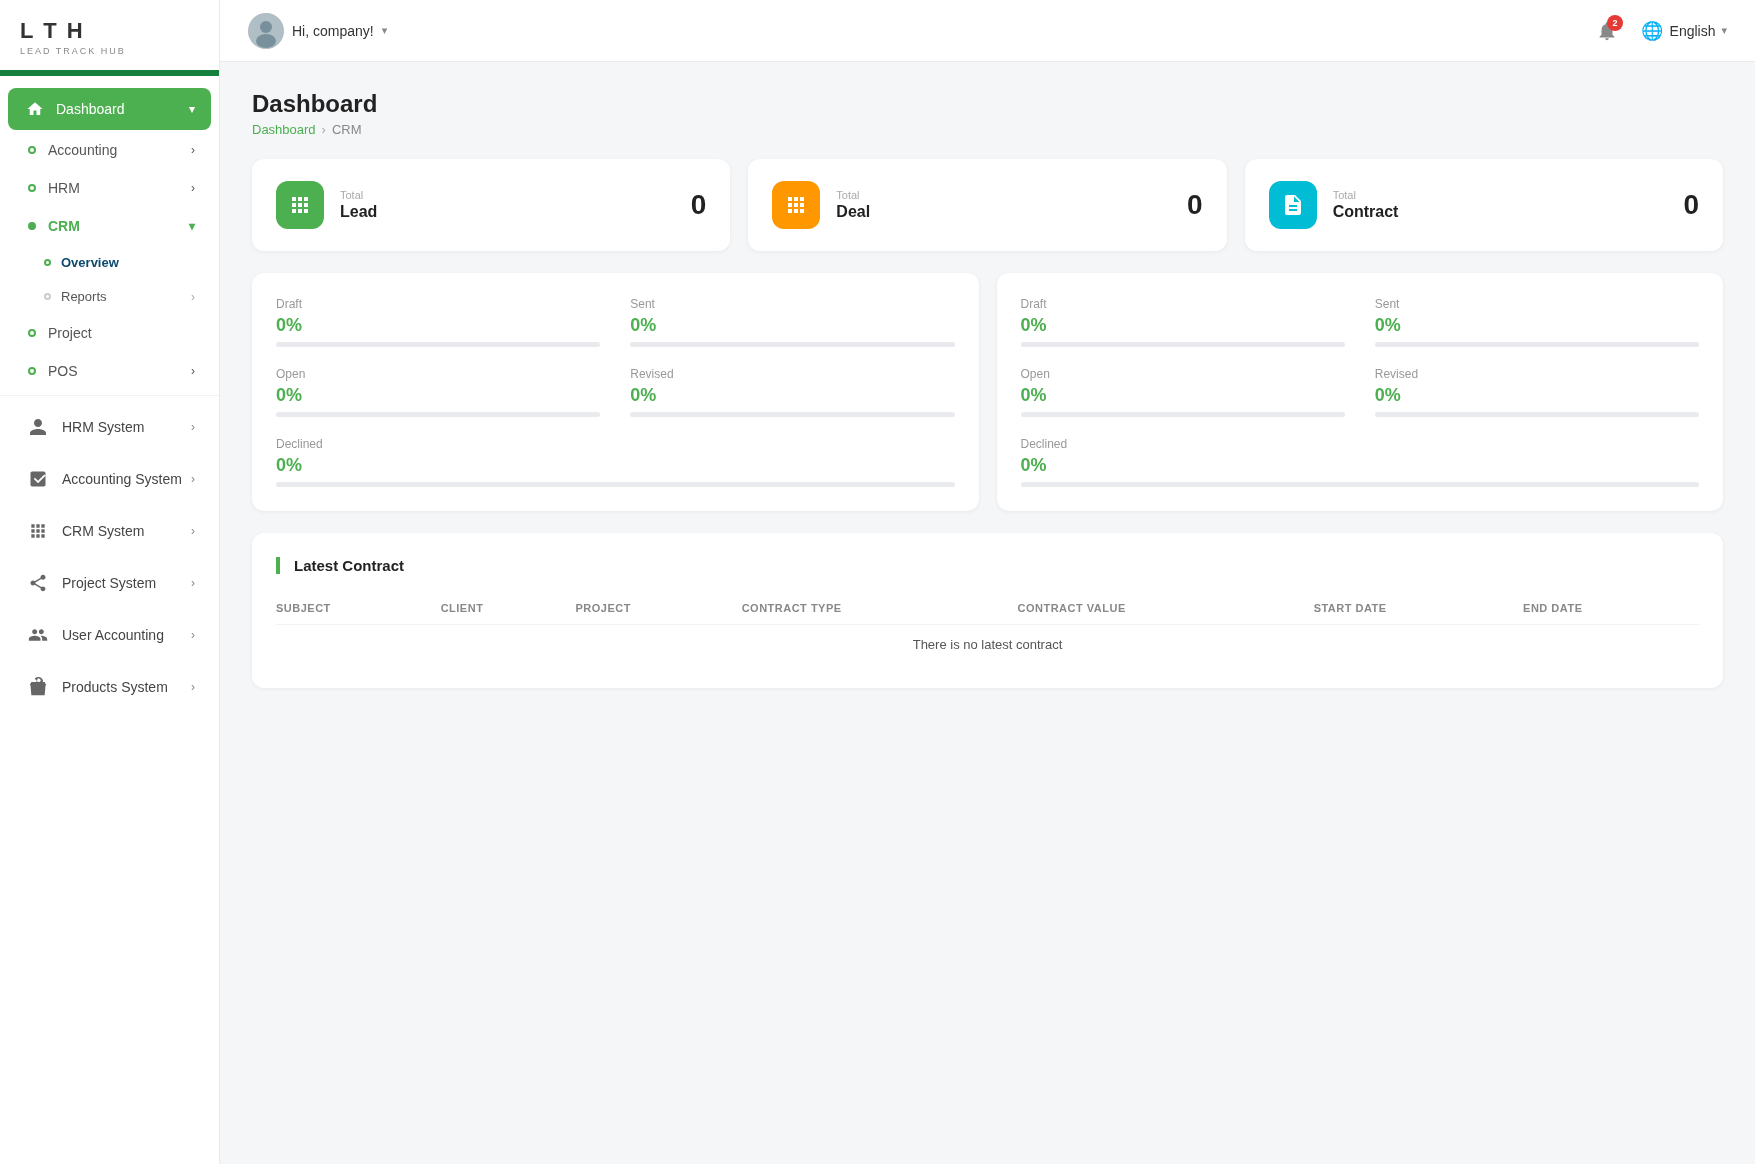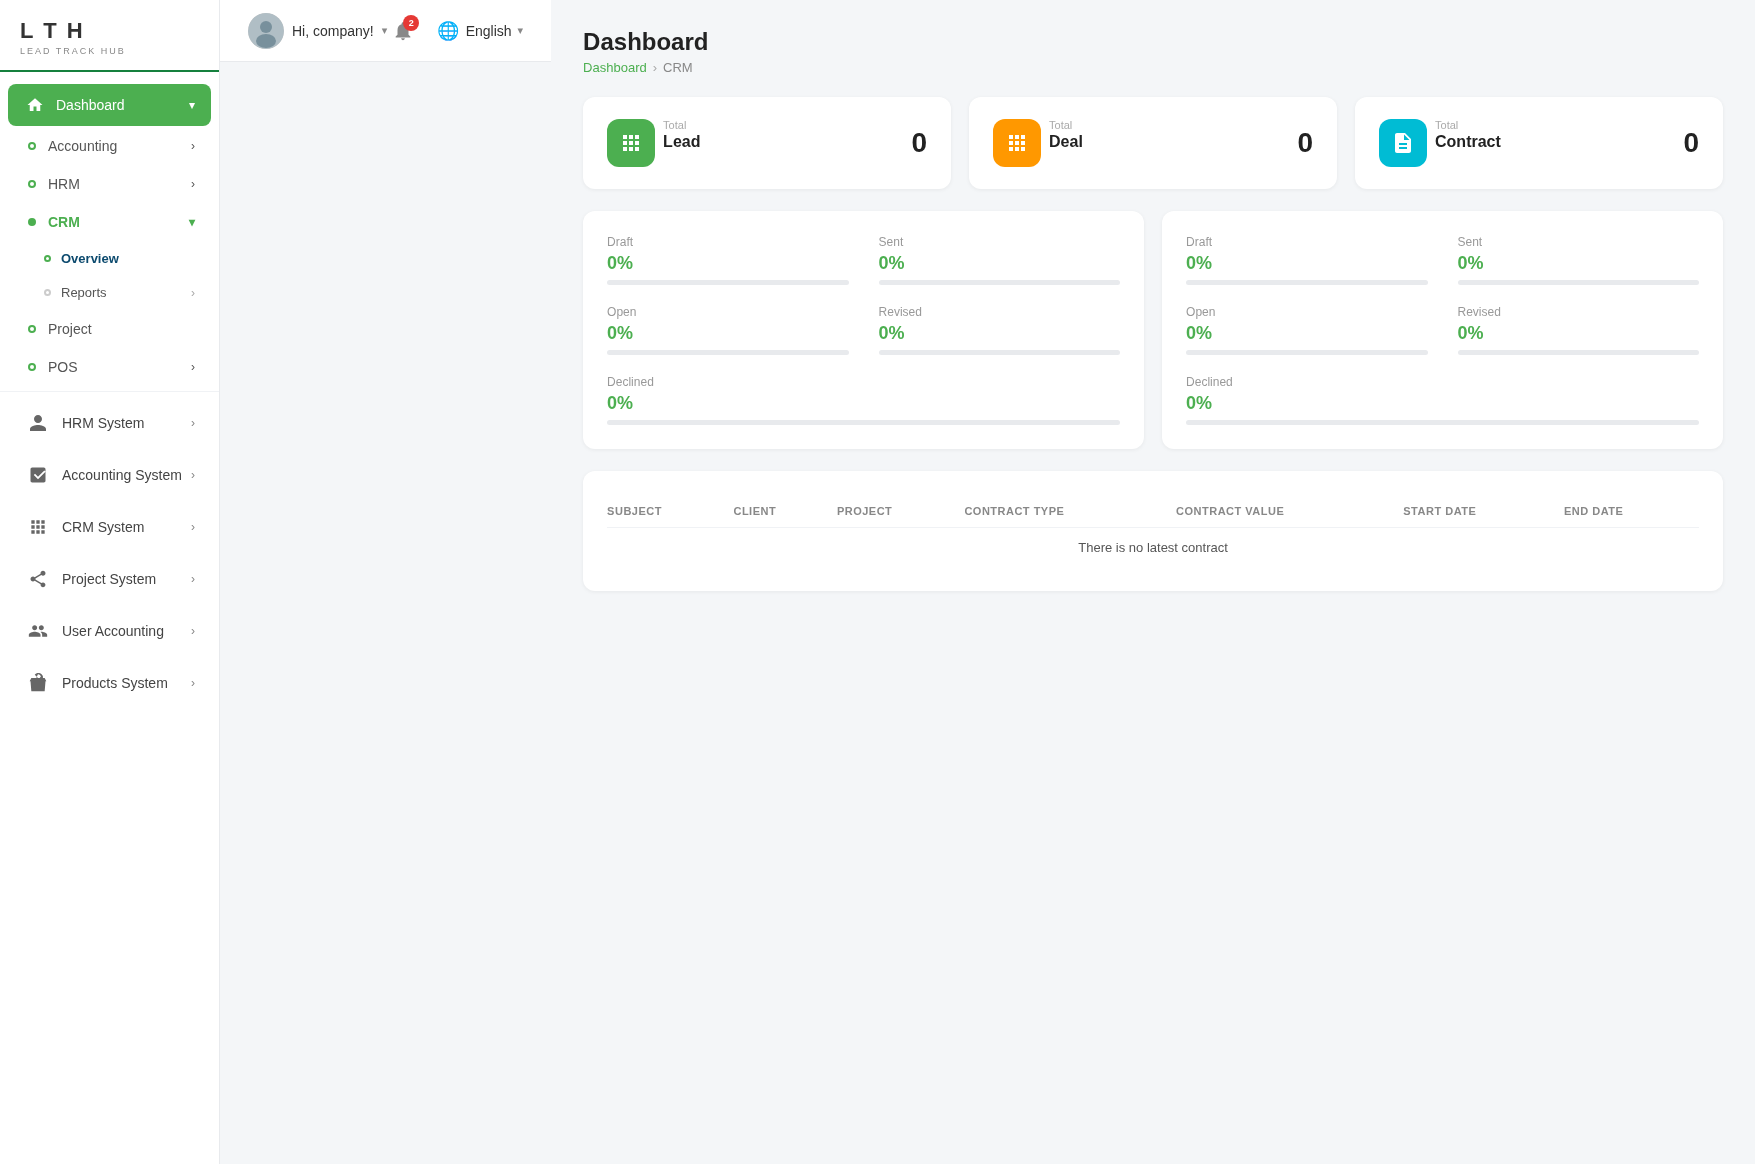--- a/index.html
+++ b/index.html
@@ -11,21 +11,21 @@
       min-width: 220px;
       background: #fff;
       display: flex;
       flex-direction: column;
       border-right: 1px solid #e8eaed;
       height: 100vh;
       overflow-y: auto;
     }
     .sidebar-logo {
       padding: 18px 20px 14px;
-      border-bottom: 2px solid #15803d;
+      border-bottom: 6px solid #15803d;
     }
     .logo-text {
       font-size: 22px;
       font-weight: 700;
       letter-spacing: 2px;
       color: #333;
     }
     .logo-sub {
       font-size: 9px;
       letter-spacing: 2px;
@@ -62,21 +62,21 @@
     .sidebar-system-item {
       display: flex; align-items: center; padding: 11px 16px;
       cursor: pointer; color: #444; font-size: 14px;
       border-radius: 8px; margin: 2px 8px;
     }
     .sidebar-system-item .sys-icon { width: 28px; height: 28px; margin-right: 10px; display: flex; align-items: center; justify-content: center; font-size: 18px; color: #666; }
     .sidebar-system-item .chevron { margin-left: auto; font-size: 12px; color: #888; }
     .sidebar-footer { padding: 14px 16px; font-size: 12px; color: #aaa; border-top: 1px solid #f0f2f5; }
 
     
-    .main-content { flex: 1; display: flex; flex-direction: row; overflow: hidden; }
+    .main-content { flex: 1; display: flex; flex-direction: column; overflow: hidden; }
 
     
     .header {
       background: #fff;
       border-bottom: 1px solid #e8eaed;
       padding: 0 28px;
       height: 62px;
       display: flex;
       align-items: center;
       justify-content: space-between;
@@ -100,21 +100,21 @@
     .breadcrumb-sep { color: #aaa; }
     .breadcrumb-current { color: #888; }
 
     
     .stats-row { display: grid; grid-template-columns: repeat(3, 1fr); gap: 18px; margin-bottom: 22px; }
     .stat-card {
       background: #fff; border-radius: 12px; padding: 22px 24px;
       display: flex; align-items: center; justify-content: space-between;
       box-shadow: 0 1px 4px rgba(0,0,0,0.06);
     }
-    .stat-card-left { display: flex; align-items: flex-start; gap: 8px; }
+    .stat-card-left { display: flex; align-items: center; gap: 16px; }
     .stat-icon { width: 48px; height: 48px; border-radius: 12px; display: flex; align-items: center; justify-content: center; font-size: 22px; color: #fff; }
     .stat-icon.green { background: #4caf50; }
     .stat-icon.orange { background: #ff9800; }
     .stat-icon.teal { background: #00bcd4; }
     .stat-label-group { display: flex; flex-direction: column; }
     .stat-label-top { font-size: 11px; color: #aaa; margin-bottom: 2px; }
     .stat-label-main { font-size: 16px; font-weight: 700; color: #222; }
     .stat-value { font-size: 28px; font-weight: 700; color: #222; }
 
     
@@ -446,20 +446,21 @@
             <div class="status-item-value">0%</div>
             <div class="progress-bar">
                 <div class="progress-fill" style="width:0%"></div>
               </div>
           </div>
         </div>
       </div>
     </div>
 
     <div class="contract-section">
+      <div class="contract-title">Latest Contract</div>
       <table class="contract-table">
         <thead>
           <tr>
             <th>SUBJECT</th>
             <th>CLIENT</th>
             <th>PROJECT</th>
             <th>CONTRACT TYPE</th>
             <th>CONTRACT VALUE</th>
             <th>START DATE</th>
             <th>END DATE</th>

